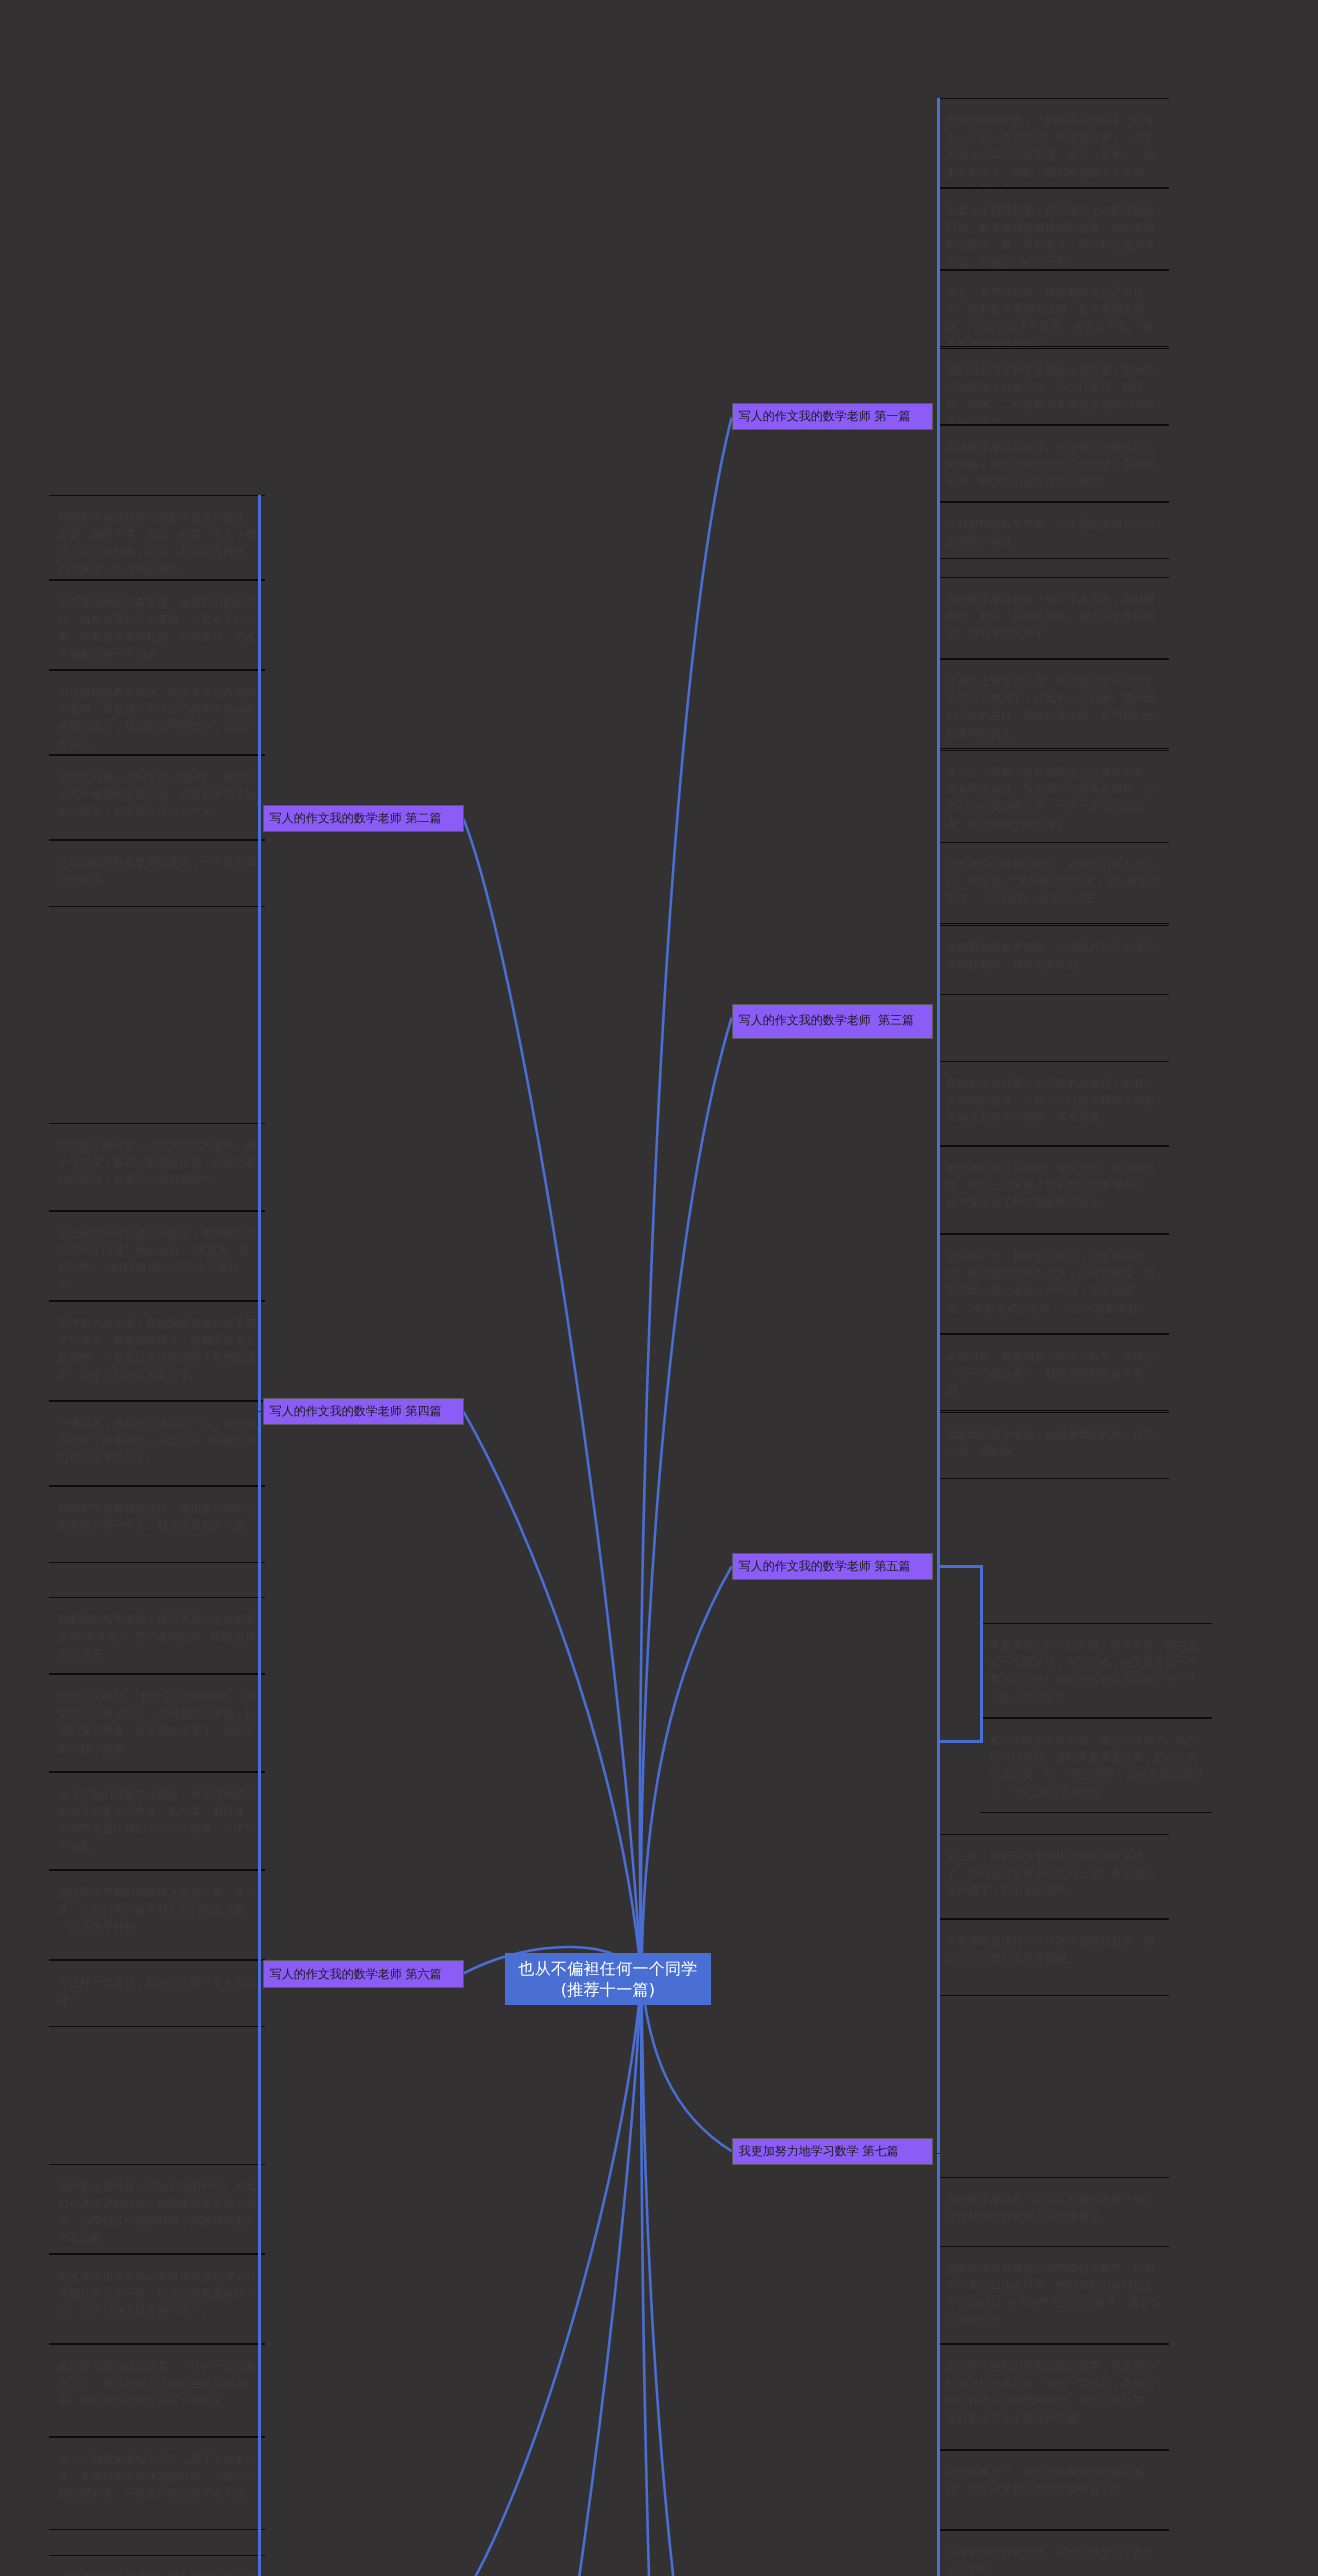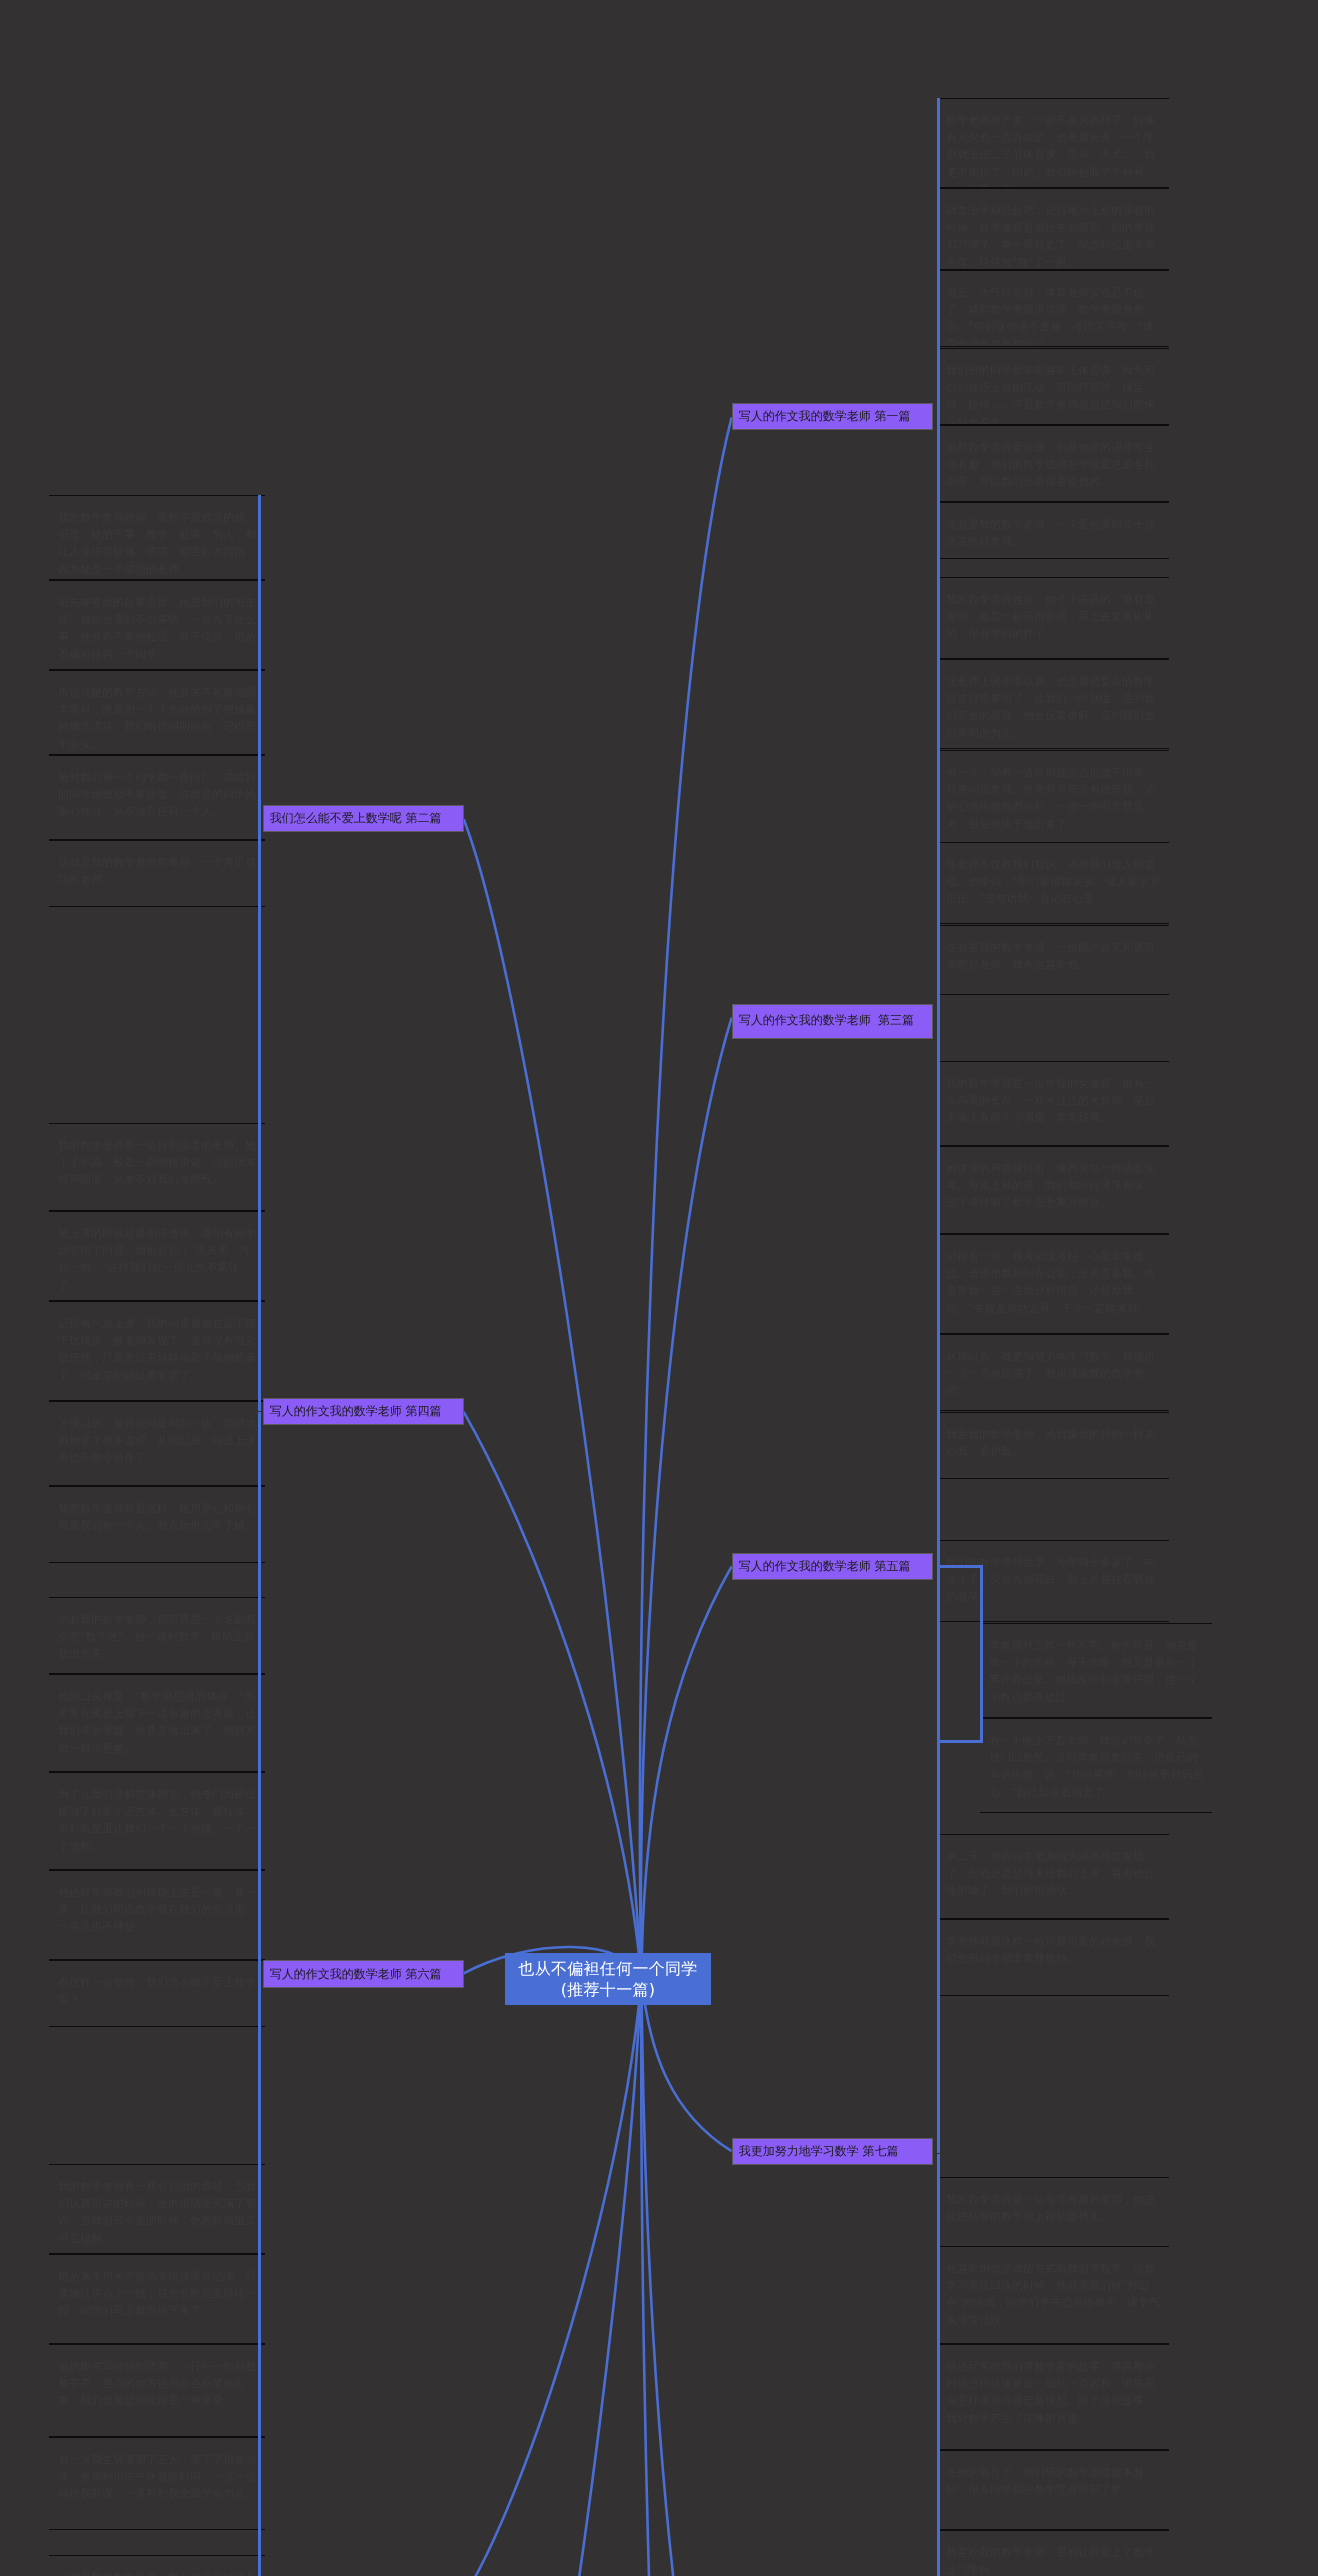--- a/index.html
+++ b/index.html
@@ -116,21 +116,21 @@
   <div class="stub" style="left:937px;top:1740px;width:46px;"></div>
   <div class="stub" style="left:937px;top:1565px;width:46px;"></div>
   <div class="rail" style="left:980px;top:1565px;height:178px;"></div>
 
   <div class="root-node" style="left:505px;top:1953px;width:206px;height:52px;">也从不偏袒任何一个同学(推荐十一篇)</div>
 
   <div class="branch-node" style="left:732px;top:403px;width:201px;height:27px;">
     <span>写人的作文我的数学老师 第一篇</span>
   </div>
   <div class="branch-node" style="left:263px;top:805px;width:201px;height:27px;">
-    <span>我们怎么能不爱上数学呢 第二篇</span>
+    <span>写人的作文我的数学老师 第二篇</span>
   </div>
   <div class="branch-node" style="left:732px;top:1004px;width:201px;height:35px;font-family:Liberation Mono, monospace;">
     <span>写人的作文我的数学老师 第三篇</span>
   </div>
   <div class="branch-node" style="left:263px;top:1398px;width:201px;height:27px;">
     <span>写人的作文我的数学老师 第四篇</span>
   </div>
   <div class="branch-node" style="left:732px;top:1553px;width:201px;height:27px;">
     <span>写人的作文我的数学老师 第五篇</span>
   </div>
@@ -185,23 +185,20 @@
   <div class="card" style="left:937px;top:1234px;width:232px;height:100px;">
     <p>记得有一次，我考试没考好，心里非常难过。老师把我叫到办公室，没有责备我，而是帮我一道一道地分析错题，还鼓励我说："失败是成功之母，下次一定能考好。"</p>
   </div>
   <div class="card" style="left:937px;top:1334px;width:232px;height:77px;">
     <p>从那以后，我更加努力地学习数学，成绩也一点一点地提高了。我很感谢我的数学老师。</p>
   </div>
   <div class="card" style="left:937px;top:1412px;width:232px;height:67px;">
     <p>我爱我的数学老师，她就像我的妈妈一样关心我、爱护我。</p>
   </div>
 
-  <div class="card" style="left:937px;top:1540px;width:232px;height:82px;">
-    <p>我们的数学老师姓李，今年四十多岁了，中等个子，头发有些花白，脸上总是挂着慈祥的微笑。</p>
-  </div>
   <div class="card" style="left:980px;top:1623px;width:232px;height:95px;">
     <p>李老师对工作一丝不苟。每天早晨，他总是第一个到学校；每天傍晚，他又是最后一个离开办公室。他批改作业非常仔细，连一个小数点都不放过。</p>
   </div>
   <div class="card" style="left:980px;top:1718px;width:232px;height:95px;">
     <p>有一天晚上下着大雨，我忘记带伞了，站在校门口发愁。这时李老师走过来，把自己的伞递给我，说："快回家吧，别让爸爸妈妈担心。"自己却冒着雨走了。</p>
   </div>
   <div class="card" style="left:937px;top:1834px;width:232px;height:85px;">
     <p>第二天，我听说李老师因为淋雨感冒发烧了，但他还是坚持来给我们上课。看着他沙哑的嗓子，我们都很感动。</p>
   </div>
   <div class="card" style="left:937px;top:1919px;width:232px;height:77px;">

